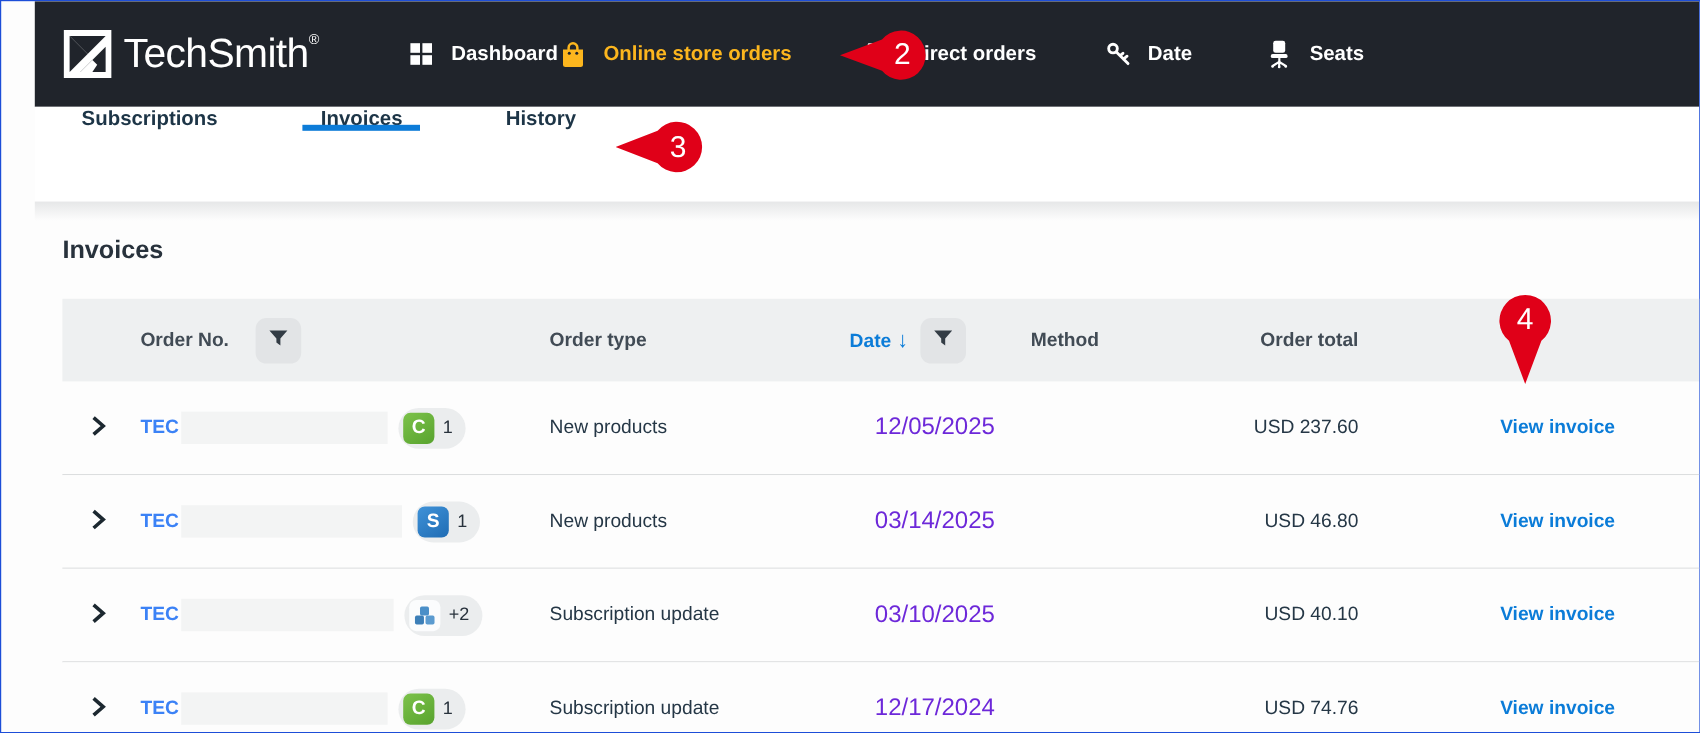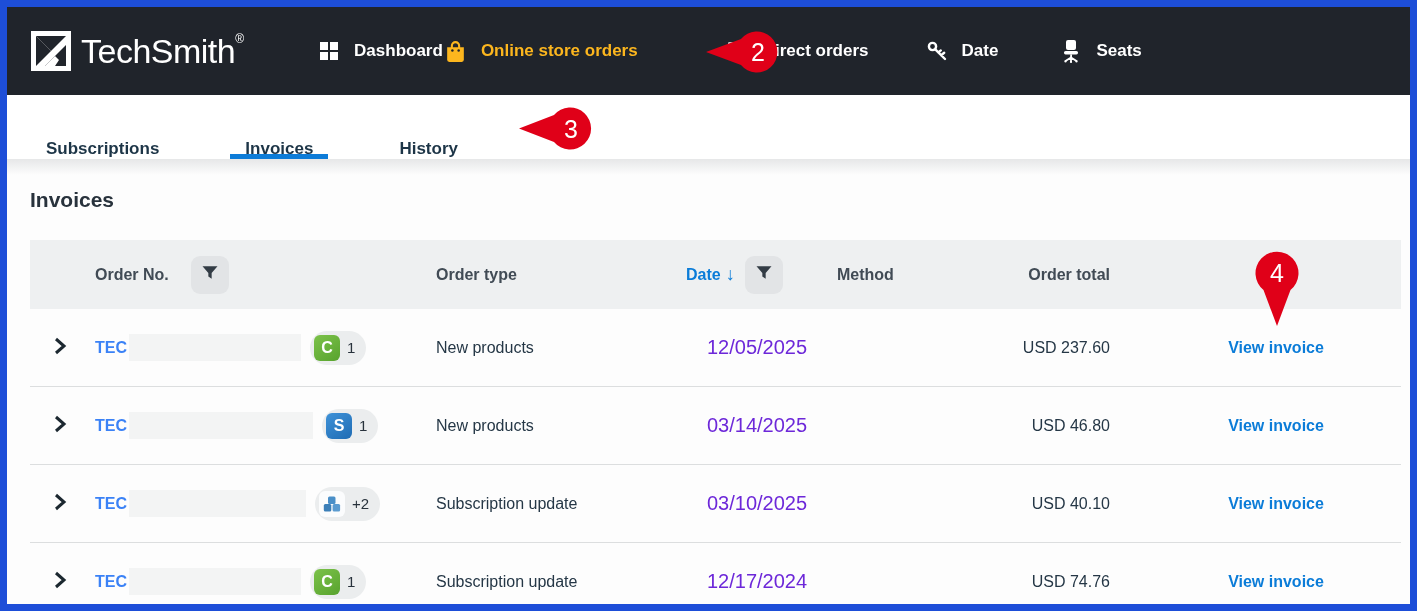--- a/index.html
+++ b/index.html
@@ -1,36 +1,36 @@
 <!DOCTYPE html>
 <html><head>
 <meta charset="utf-8">
 <style>
   * { margin:0; padding:0; box-sizing:border-box; }
   html,body { width:1417px; height:611px; }
   body { font-family:"Liberation Sans", sans-serif; background:#fff; }
-  .frame { position:relative; width:1417px; height:611px; border:7px solid #1d4ed8; overflow:hidden; background:#fdfdfd; }
+  .frame { position:relative; width:1417px; height:611px; border:1px solid #1d4ed8; overflow:hidden; background:#fdfdfd;padding-left:28px; }
 
   
   .navbar { height:88px; background:#20242b; display:flex; align-items:center; padding:0 24px; }
   .brand { display:flex; align-items:flex-start; gap:10px; margin-right:72px; }
   .brand-mark { width:40px; height:40px; margin-top:2px; }
   .brand-name { color:#fff; font-size:34px; font-weight:400; letter-spacing:-0.5px; line-height:44px; }
   .brand-reg { color:#fff; font-size:12px; vertical-align:top; line-height:20px; }
   .nav-items { display:flex; align-items:center; }
   .nav-item { display:flex; align-items:center; gap:12px; color:#fff; font-size:17px; font-weight:700; cursor:pointer; white-space:nowrap; }
   .nav-item .nicon { width:26px; height:26px; display:flex; align-items:center; justify-content:center; }
   .nav-item.active { color:#fcb61e; }
   .ni-dashboard { }
-  .ni-store { margin-right:87px; }
+  .ni-store { margin-right:60px; }
   .ni-direct { margin-right:55px; }
   .ni-keys { margin-right:60px; }
 
   
-  .subnav { height:64px; background:#fff; display:flex; align-items:flex-end; padding-left:39px; }
+  .subnav { height:79px; background:#fff; display:flex; align-items:flex-start; padding-left:39px; }
   .tab { display:flex; align-items:center; font-size:17px; font-weight:700; color:#1d3547; margin-right:86px; position:relative; cursor:pointer; white-space:nowrap; }
   .tab.active { padding:0 15px; margin-left:-15px; margin-right:71px; }
   .tab.active::after { content:""; position:absolute; left:0; right:0; bottom:0; height:5px; background:#0d7cd8; }
 
   
   .content { position:relative; height:459px; background:#fdfdfd; }
   .content-fade { position:absolute; top:0; left:0; right:0; height:16px;
     background:linear-gradient(#e6e7e8, rgba(250,250,250,0)); }
   .page-title { position:absolute; top:29px; left:23px; font-size:21px; font-weight:700; color:#28323c; }
 

